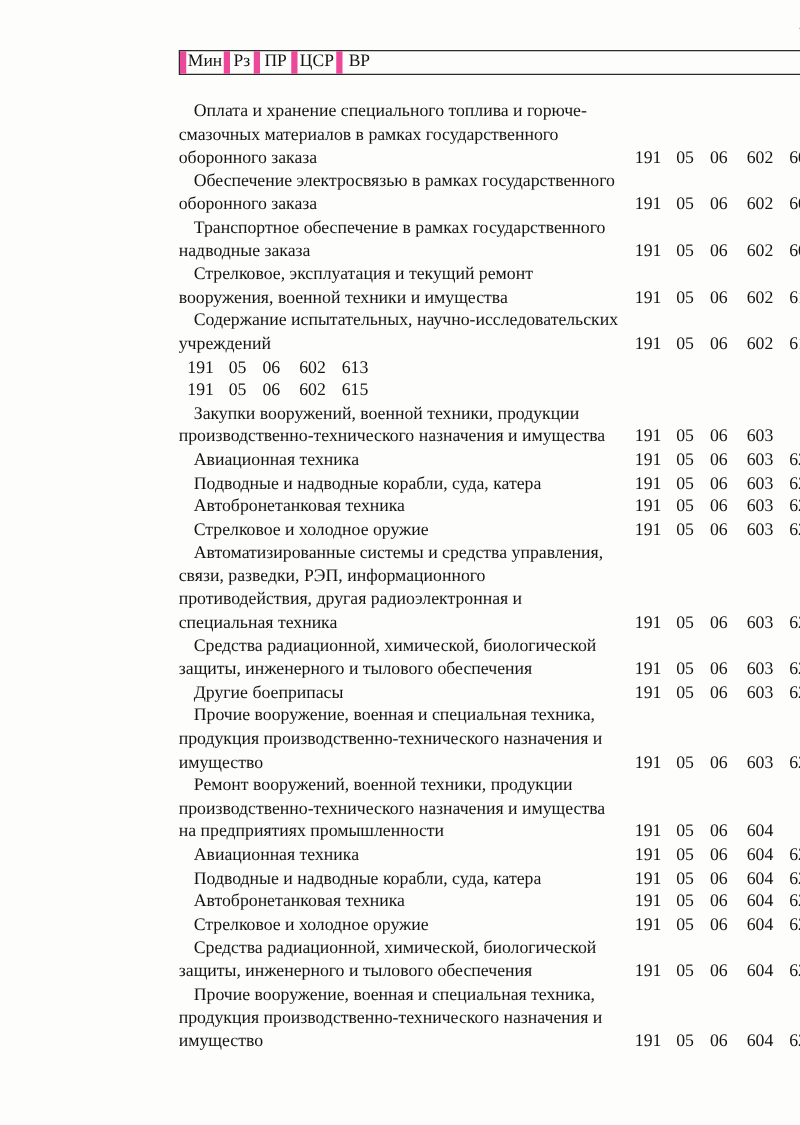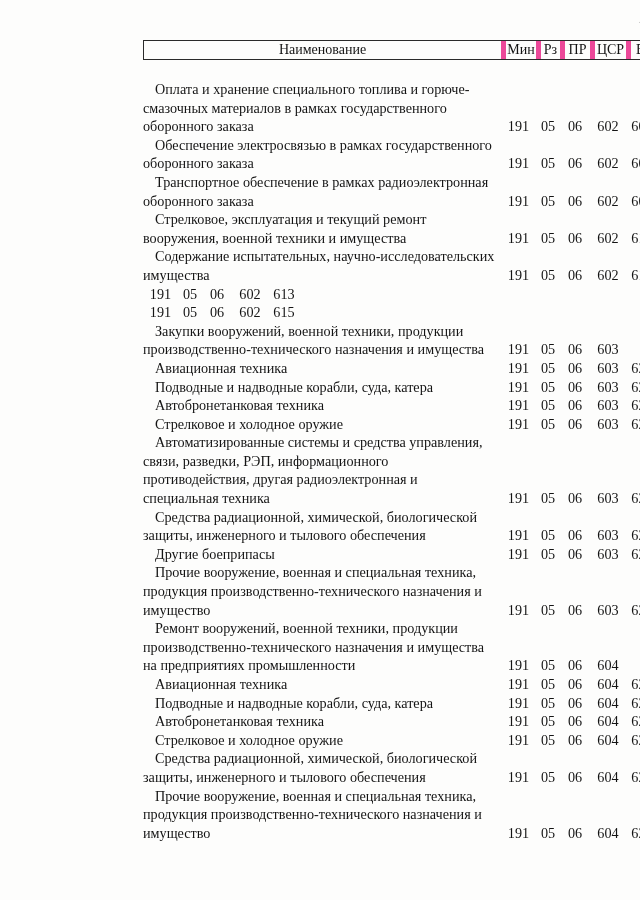--- a/index.html
+++ b/index.html
@@ -79,21 +79,20 @@
   .col-vr  { width: 32px; }
 </style>
 </head>
 <body>
 
 <div class="page">
 
   <div class="page-number">203</div>
 
   <div class="table-header">
-    <div class="th th-name">Наименование</div>
     <div class="th th-min">Мин</div>
     <div class="th th-rz">Рз</div>
     <div class="th th-pr">ПР</div>
     <div class="th th-csr">ЦСР</div>
     <div class="th th-vr">ВР</div>
   </div>
 
   <div class="table-body">
     <div class="row">
       <div class="cell cell-name">Оплата и хранение специального топлива и горюче-смазочных материалов в рамках государственного оборонного заказа</div>
@@ -107,39 +106,39 @@
     <div class="row">
       <div class="cell cell-name">Обеспечение электросвязью в рамках государственного оборонного заказа</div>
       <div class="cell cell-code col-min">191</div>
       <div class="cell cell-code col-rz">05</div>
       <div class="cell cell-code col-pr">06</div>
       <div class="cell cell-code col-csr">602</div>
       <div class="cell cell-code col-vr">608</div>
     </div>
 
     <div class="row">
-      <div class="cell cell-name">Транспортное обеспечение в рамках радиоэлектронная оборонного заказа</div>
+      <div class="cell cell-name">Транспортное обеспечение в рамках государственного надводные заказа</div>
       <div class="cell cell-code col-min">191</div>
       <div class="cell cell-code col-rz">05</div>
       <div class="cell cell-code col-pr">06</div>
       <div class="cell cell-code col-csr">602</div>
       <div class="cell cell-code col-vr">609</div>
     </div>
 
     <div class="row">
       <div class="cell cell-name">Стрелковое, эксплуатация и текущий ремонт вооружения, военной техники и имущества</div>
       <div class="cell cell-code col-min">191</div>
       <div class="cell cell-code col-rz">05</div>
       <div class="cell cell-code col-pr">06</div>
       <div class="cell cell-code col-csr">602</div>
       <div class="cell cell-code col-vr">610</div>
     </div>
 
     <div class="row">
-      <div class="cell cell-name">Содержание испытательных, научно-исследовательских имущества</div>
+      <div class="cell cell-name">Содержание испытательных, научно-исследовательских учреждений</div>
       <div class="cell cell-code col-min">191</div>
       <div class="cell cell-code col-rz">05</div>
       <div class="cell cell-code col-pr">06</div>
       <div class="cell cell-code col-csr">602</div>
       <div class="cell cell-code col-vr">612</div>
     </div>
 
     <div class="row">
       <div class="cell cell-code col-min">191</div>
       <div class="cell cell-code col-rz">05</div>

